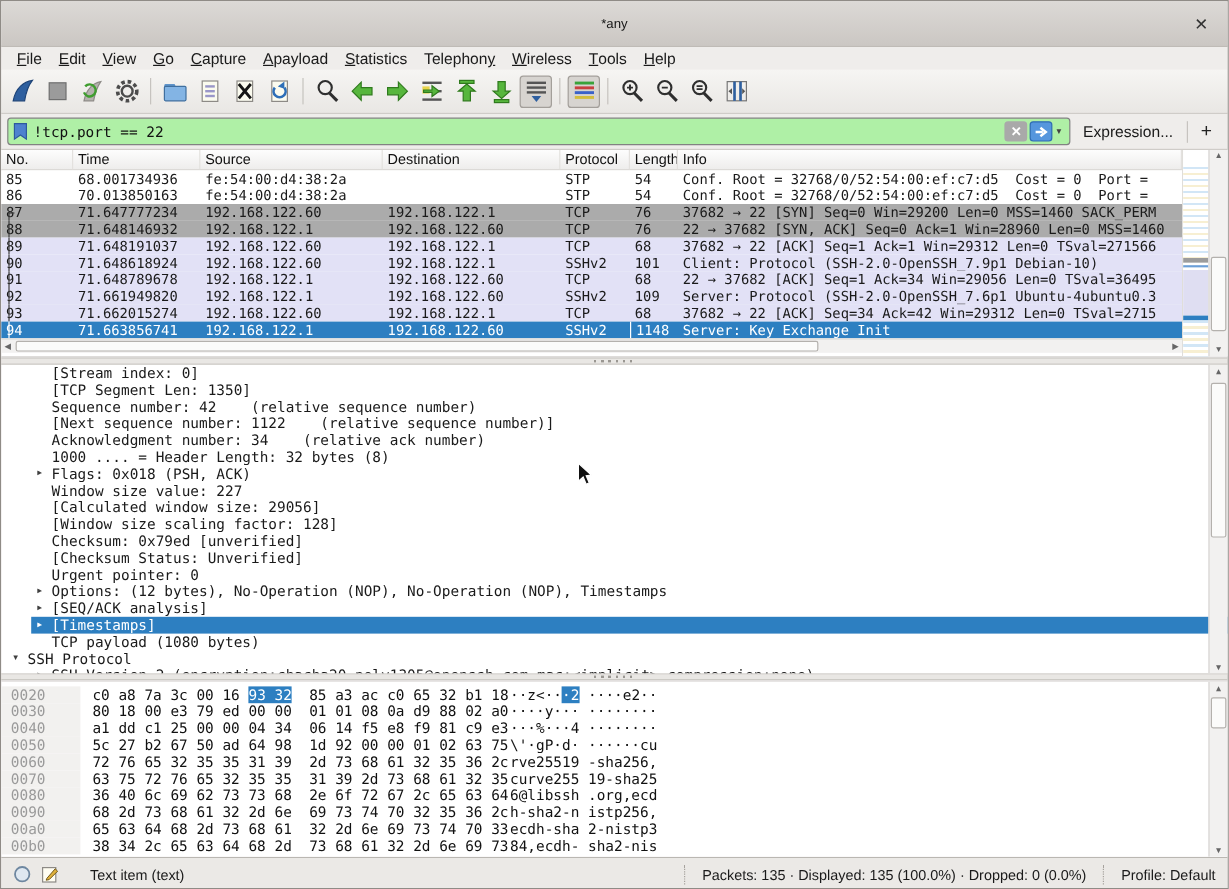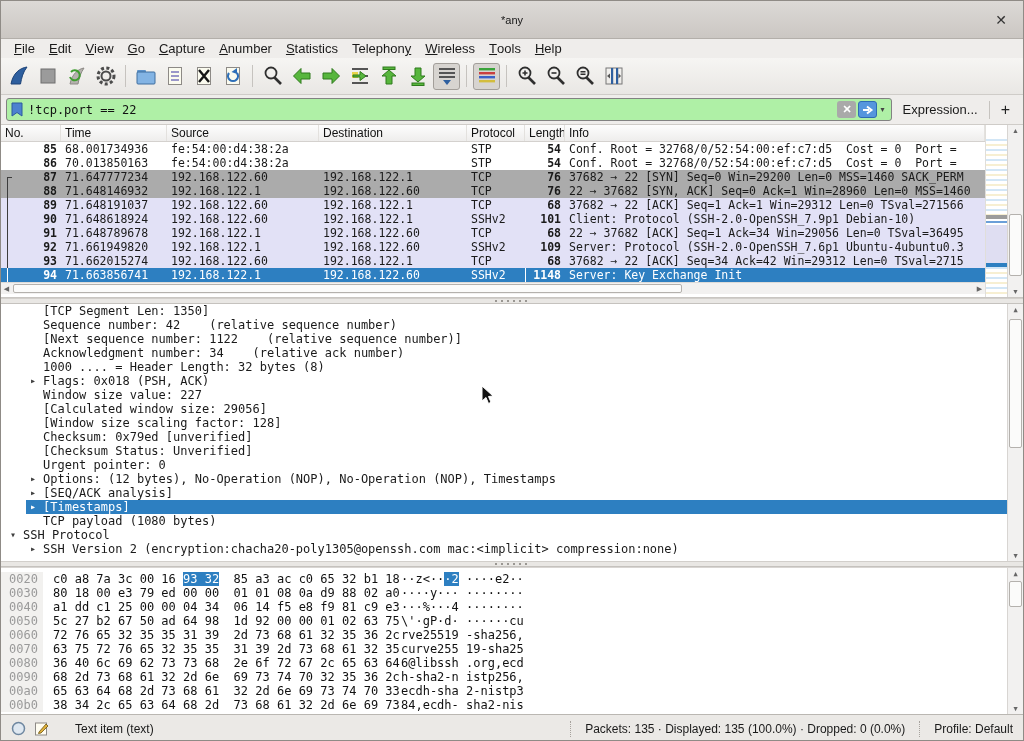--- a/index.html
+++ b/index.html
@@ -42,21 +42,21 @@
 
   
   .plist{height:173px;flex:none;position:relative;background:#fff;border-bottom:1px solid #c9c6c2;}
   .pgrid{display:grid;grid-template-columns:60px 106px 152px 148px 58px 40px 1fr;}
   .phead{height:17px;width:calc(100% - 38px);background:linear-gradient(#fdfdfd,#eeedec);border-bottom:1px solid #d4d1ce;
     font-size:12px;color:#111;}
   .phead span{padding:1px 4px;border-right:1px solid #e3e1de;overflow:hidden;white-space:nowrap;}
   .pbody{width:calc(100% - 38px);}
   .prow{height:14px;line-height:14px;font-family:"DejaVu Sans Mono",monospace;font-size:11.5px;white-space:pre;position:relative;}
   .prow span{padding:0 4px;overflow:hidden;}
-  .cell-no,.cell-len{text-align:right;font-weight:bold;}
+  .cell-no,.cell-len{}
   .r-plain{background:#ffffff;}
   .r-gray{background:#ababab;}
   .r-tcp{background:#e2e1f6;}
   .r-sel{background:#2d7fc1;color:#fff;}
   .cl{position:absolute;left:6px;top:0;bottom:0;width:5px;border-left:1px solid #3c3c3c;}
   .cl-start{top:7px;border-top:1px solid #3c3c3c;}
   .cl-sel{border-color:#fff;}
   .phscroll{height:12px;width:calc(100% - 38px);background:#f2f1f0;border-top:1px solid #dddbd8;position:relative;display:flex;align-items:center;}
   .harrow{width:11px;height:100%;display:flex;align-items:center;justify-content:center;font-size:7px;color:#666;flex:none;}
   .hthumb{position:absolute;left:12px;width:68%;top:1px;bottom:1px;background:#fbfbfa;border:1px solid #b4b1ad;border-radius:2px;}
@@ -80,21 +80,21 @@
   .d-i0{padding-left:6px;}
   .d-i1{padding-left:26px;}
   .dline.sel{background:#2d7fc1;color:#fff;margin-left:25px;padding-left:1px;}
   .dline.sel .arr{color:#fff;}
   .dvscroll{position:absolute;right:0;top:0;bottom:0;}
 
   
   .hexpane{height:147px;flex:none;background:#fff;border-top:1px solid #d8d5d2;overflow:hidden;position:relative;
     font-family:"DejaVu Sans Mono",monospace;font-size:12px;padding-top:4px;}
   .hrow{height:14px;line-height:14px;display:flex;white-space:pre;}
-  .hoff{flex:none;width:42px;padding-left:8px;color:#9a9a9a;background:#f2f1ef;}
+  .hoff{flex:none;width:66px;padding-left:8px;color:#9a9a9a;background:#f2f1ef;}
   .hhex{flex:none;width:358px;padding-left:10px;color:#111;}
   .hascii{color:#111;}
   .hl{background:#2d7fc1;color:#fff;}
 
   
   .statusbar{height:28px;margin-top:auto;background:#ebe9e6;border-top:1px solid #bab7b2;display:flex;align-items:center;
     padding:0 10px;font-size:12px;color:#1a1a1a;flex:none;gap:8px;}
   .sb-left-text{margin-left:18px;}
   .sb-right{margin-left:auto;display:flex;align-items:center;gap:14px;}
   .sb-sep{width:1px;height:16px;border-left:1px dotted #a6a29d;}
@@ -133,21 +133,21 @@
         <span>o</span>
       </span>
     <span class="menu-item">
         <span></span>
         <span class="mn">C</span>
         <span>apture</span>
       </span>
     <span class="menu-item">
         <span></span>
         <span class="mn">A</span>
-        <span>number</span>
+        <span>payload</span>
       </span>
     <span class="menu-item">
         <span></span>
         <span class="mn">S</span>
         <span>tatistics</span>
       </span>
     <span class="menu-item">
         <span>Telephon</span>
         <span class="mn">y</span>
         <span></span>
@@ -374,20 +374,21 @@
         <span class="varrow" style="bottom:0;">▼</span>
       </div>
     </div>
   </div>
 
   <div class="splitter">
       <span class="grip"></span>
     </div>
 
   <div class="detail">
+    <div class="dline d-i1"><span class="arr"></span><span>[Stream index: 0]</span></div>
     <div class="dline d-i1"><span class="arr"></span><span>[TCP Segment Len: 1350]</span></div>
     <div class="dline d-i1"><span class="arr"></span><span>Sequence number: 42    (relative sequence number)</span></div>
     <div class="dline d-i1"><span class="arr"></span><span>[Next sequence number: 1122    (relative sequence number)]</span></div>
     <div class="dline d-i1"><span class="arr"></span><span>Acknowledgment number: 34    (relative ack number)</span></div>
     <div class="dline d-i1"><span class="arr"></span><span>1000 .... = Header Length: 32 bytes (8)</span></div>
     <div class="dline d-i1"><span class="arr">▸</span><span>Flags: 0x018 (PSH, ACK)</span></div>
     <div class="dline d-i1"><span class="arr"></span><span>Window size value: 227</span></div>
     <div class="dline d-i1"><span class="arr"></span><span>[Calculated window size: 29056]</span></div>
     <div class="dline d-i1"><span class="arr"></span><span>[Window size scaling factor: 128]</span></div>
     <div class="dline d-i1"><span class="arr"></span><span>Checksum: 0x79ed [unverified]</span></div>

